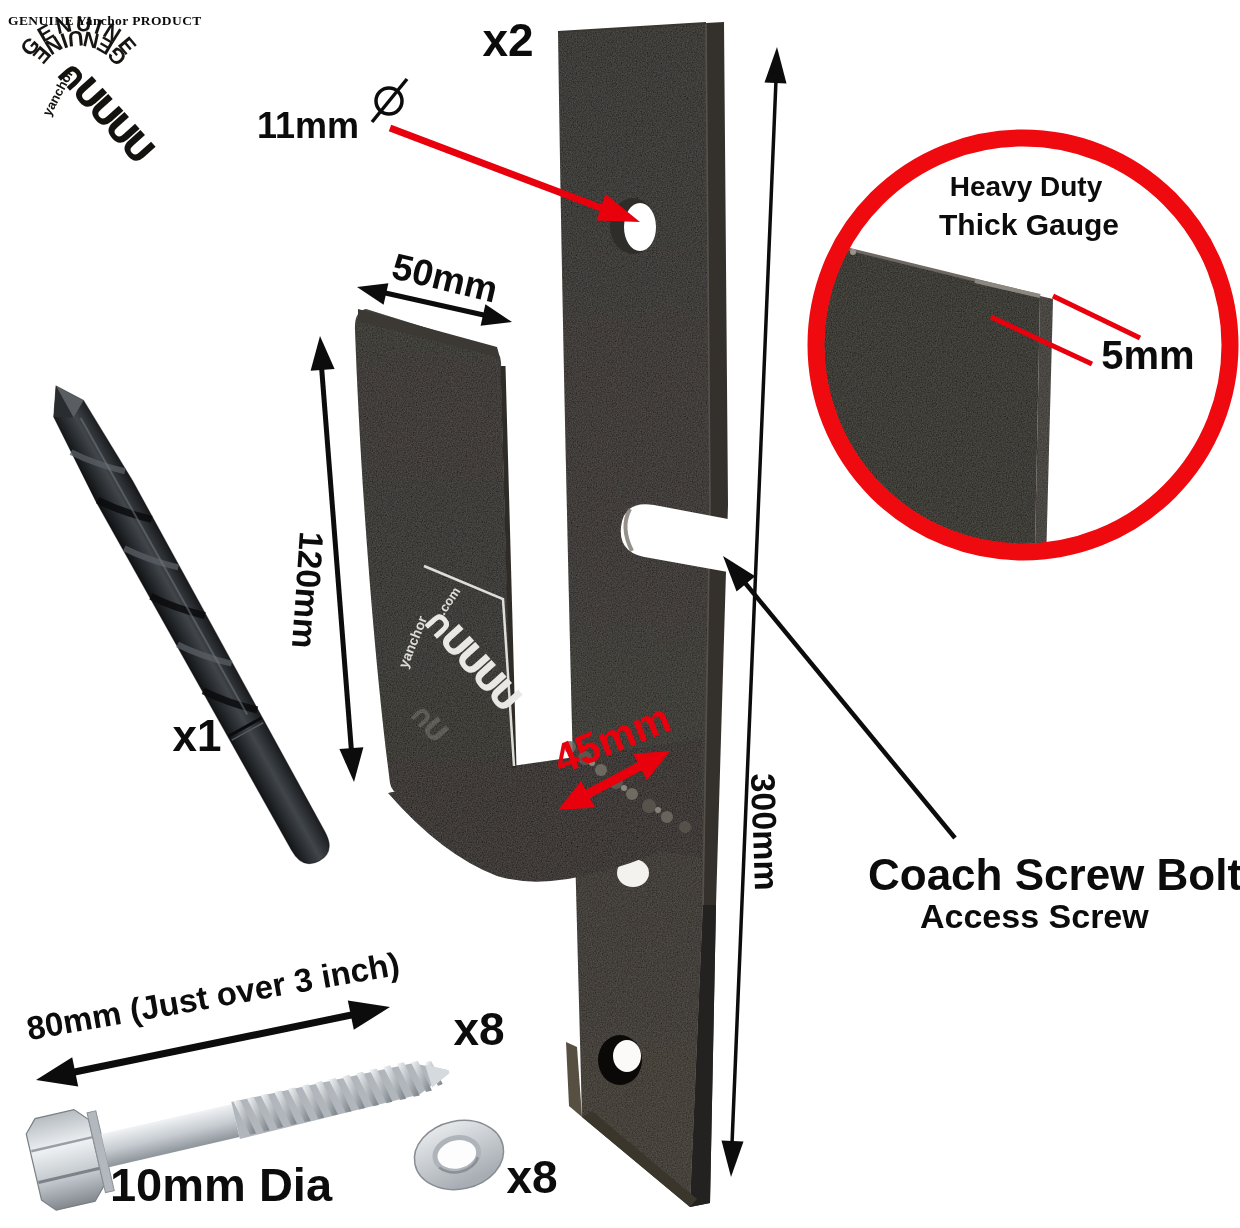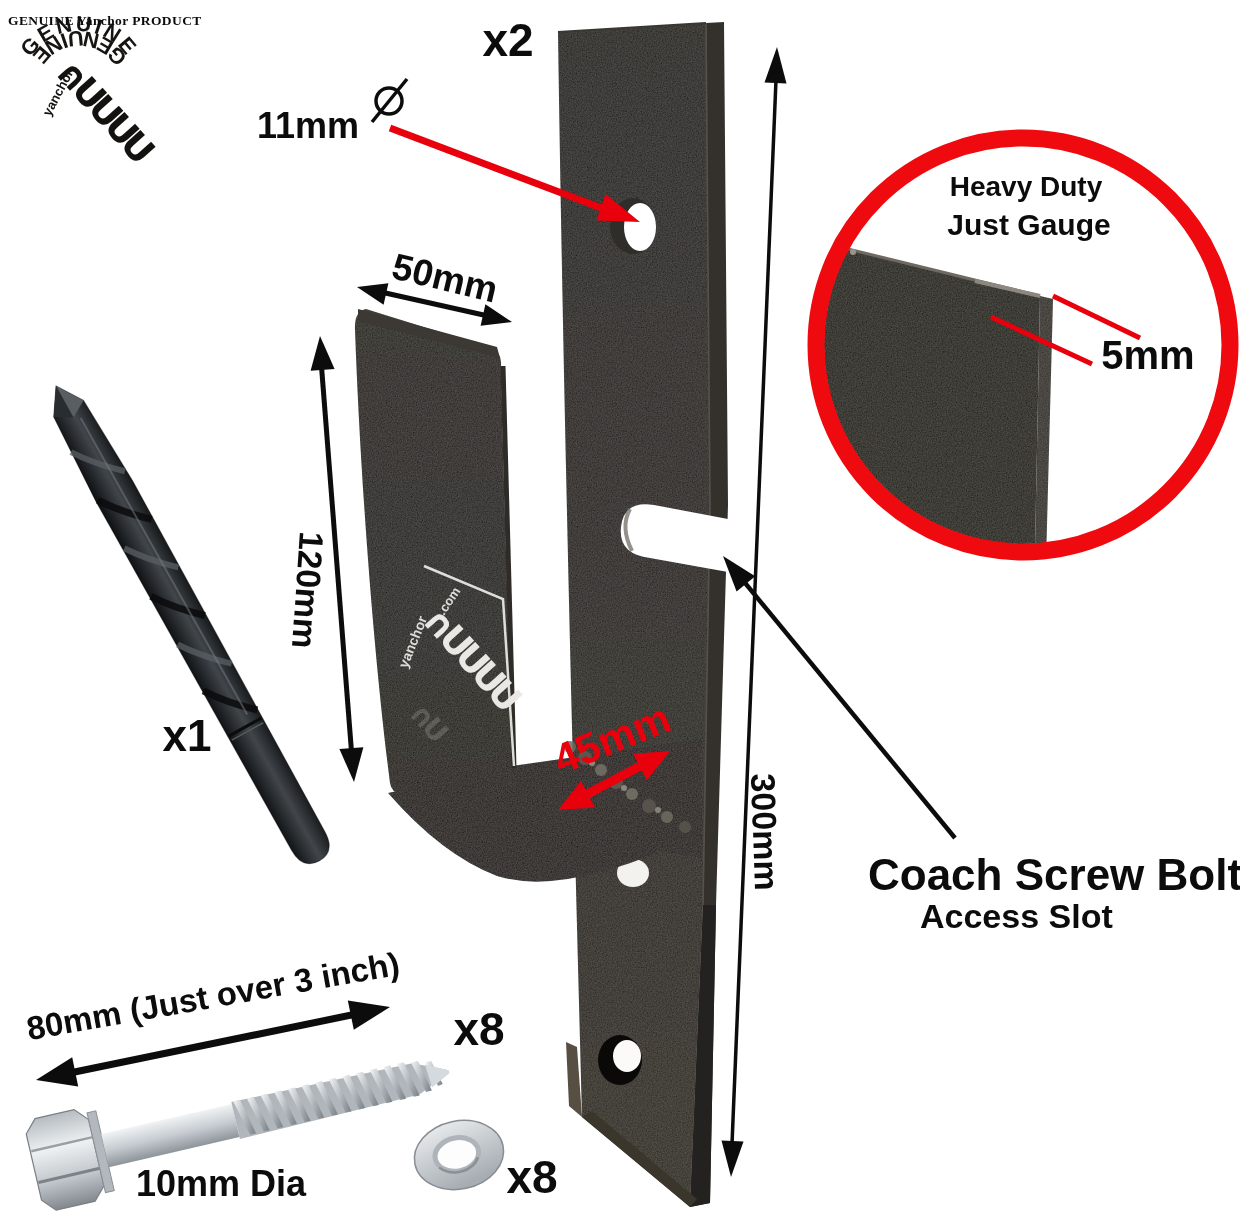--- a/index.html
+++ b/index.html
@@ -263,30 +263,30 @@
 
 <div class="lbl ctr" style="left:445px;top:278px;font-size:37px;transform:translate(-50%,-50%) rotate(13.5deg);">50mm</div>
 
 <div class="lbl ctr" style="left:308px;top:590px;font-size:34px;transform:translate(-50%,-50%) rotate(94deg);">120mm</div>
 
 <div class="lbl ctr red" style="left:612px;top:739px;font-size:42px;transform:translate(-50%,-50%) rotate(-22deg);">45mm</div>
 
 <div class="lbl ctr" style="left:765px;top:832px;font-size:34px;transform:translate(-50%,-50%) rotate(88deg);">300mm</div>
 
 <div class="lbl ctr" style="left:1026px;top:187px;font-size:28px;">Heavy Duty</div>
-<div class="lbl ctr" style="left:1029px;top:225px;font-size:30px;">Just Gauge</div>
+<div class="lbl ctr" style="left:1029px;top:225px;font-size:30px;">Thick Gauge</div>
 
 <div class="lbl ctr" style="left:1148px;top:355px;font-size:40px;">5mm</div>
 
 <div class="lbl" style="left:868px;top:853px;font-size:44px;">Coach Screw Bolt</div>
-<div class="lbl" style="left:920px;top:899px;font-size:34px;">Access Slot</div>
-
-<div class="lbl ctr" style="left:187px;top:736px;font-size:44px;">x1</div>
+<div class="lbl" style="left:920px;top:899px;font-size:34px;">Access Screw</div>
+
+<div class="lbl ctr" style="left:197px;top:736px;font-size:44px;">x1</div>
 
 <div class="lbl ctr" style="left:213px;top:996px;font-size:33px;transform:translate(-50%,-50%) rotate(-10deg);">80mm (Just over 3 inch)</div>
 
 <div class="lbl ctr" style="left:479px;top:1029px;font-size:46px;">x8</div>
 
-<div class="lbl ctr" style="left:221px;top:1184px;font-size:36px;">10mm Dia</div>
+<div class="lbl ctr" style="left:221px;top:1184px;font-size:47px;">10mm Dia</div>
 
 <div class="lbl ctr" style="left:532px;top:1177px;font-size:46px;">x8</div>
 
 </div>
 
 </body></html>

